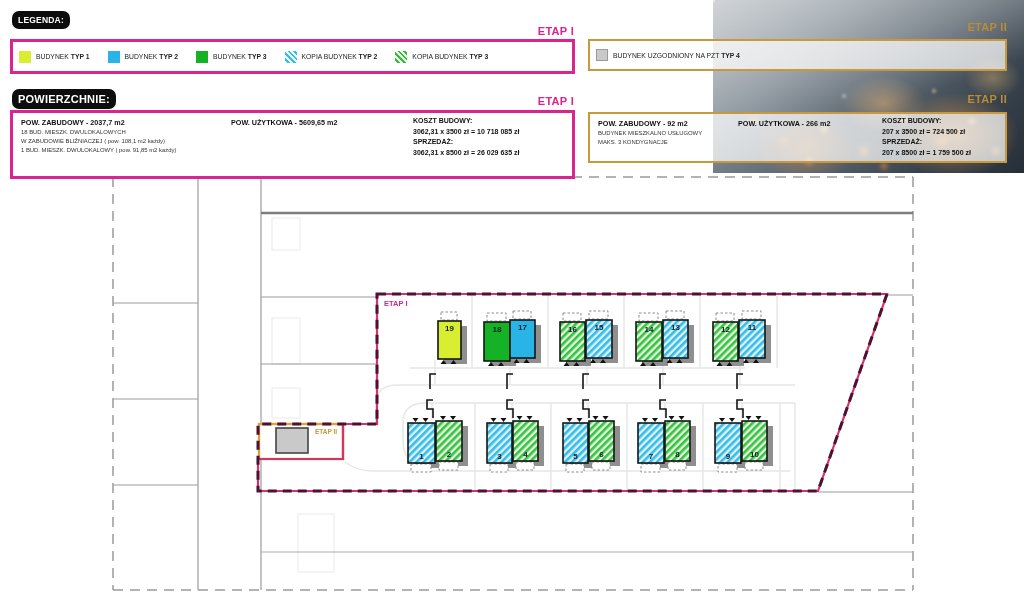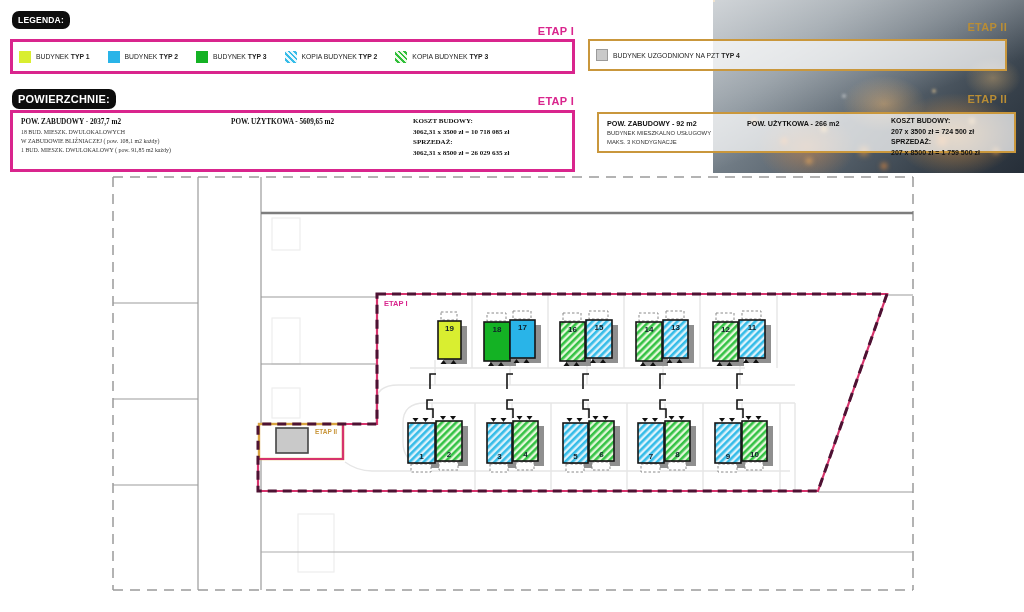--- a/index.html
+++ b/index.html
@@ -295,39 +295,39 @@
         <span class="sw sw-typ4"></span>
         <span class="legendText">BUDYNEK UZGODNIONY NA PZT <b>TYP 4</b></span>
       </div>
     </div>
 </div>
 
 <div class="blackTag abs" style="left:12px;top:89px;font-size:11px;text-align:center;">POWIERZCHNIE:</div>
 <div class="etap1Lbl abs" style="right:450px;top:95px;">ETAP I</div>
 <div class="etap2Lbl abs" style="right:17px;top:93px;">ETAP II</div>
 
-<div class="magentaBox abs" style="left:10px;top:110px;width:565px;height:62px;font-family:Liberation Serif, serif;">
+<div class="magentaBox abs" style="left:10px;top:110px;width:565px;height:69px;">
   <div class="powCol abs" style="left:8px;top:5px;">
     <div class="h">POW. ZABUDOWY - 2037,7 m2</div>
     <div class="s">18 BUD. MIESZK. DWULOKALOWYCH</div>
     <div class="s">W ZABUDOWIE BLIŹNIACZEJ ( pow. 108,1 m2 każdy)</div>
     <div class="s">1 BUD. MIESZK. DWULOKALOWY ( pow. 91,85 m2 każdy)</div>
   </div>
   <div class="powCol abs" style="left:218px;top:5px;">
     <div class="h">POW. UŻYTKOWA - 5609,65 m2</div>
   </div>
   <div class="powCol abs" style="left:400px;top:3px;">
     <div class="c">KOSZT BUDOWY:</div>
     <div class="c">3062,31 x 3500 zł =  10 718 085 zł</div>
     <div class="c">SPRZEDAŻ:</div>
     <div class="c">3062,31 x 8500 zł =  26 029 635 zł</div>
   </div>
 </div>
 
-<div class="goldBox abs" style="left:588px;top:112px;width:419px;height:41px;margin-left:9px;">
+<div class="goldBox abs" style="left:588px;top:112px;width:419px;height:51px;">
   <div class="powCol abs" style="left:8px;top:5px;">
     <div class="h">POW. ZABUDOWY - 92 m2</div>
     <div class="s">BUDYNEK MIESZKALNO USŁUGOWY</div>
     <div class="s">MAKS. 3 KONDYGNACJE</div>
   </div>
   <div class="powCol abs" style="left:148px;top:5px;">
     <div class="h">POW. UŻYTKOWA - 266 m2</div>
   </div>
   <div class="powCol abs" style="left:292px;top:2px;">
     <div class="c">KOSZT BUDOWY:</div>

